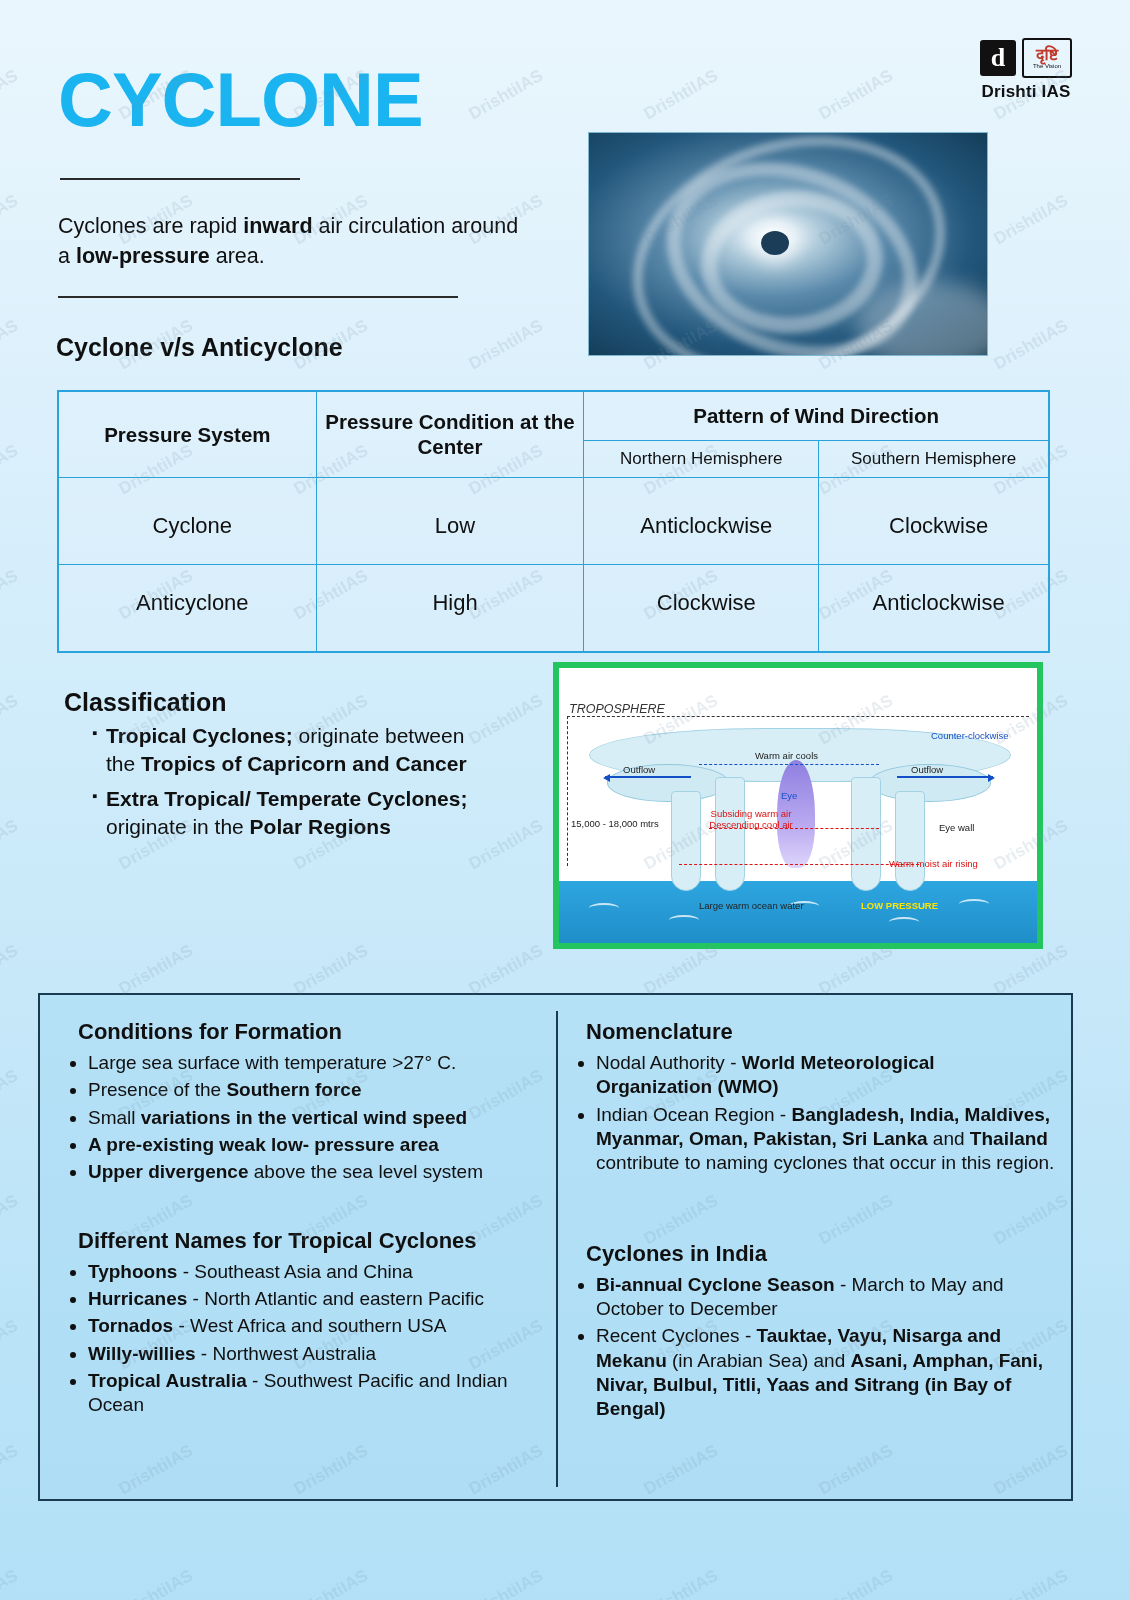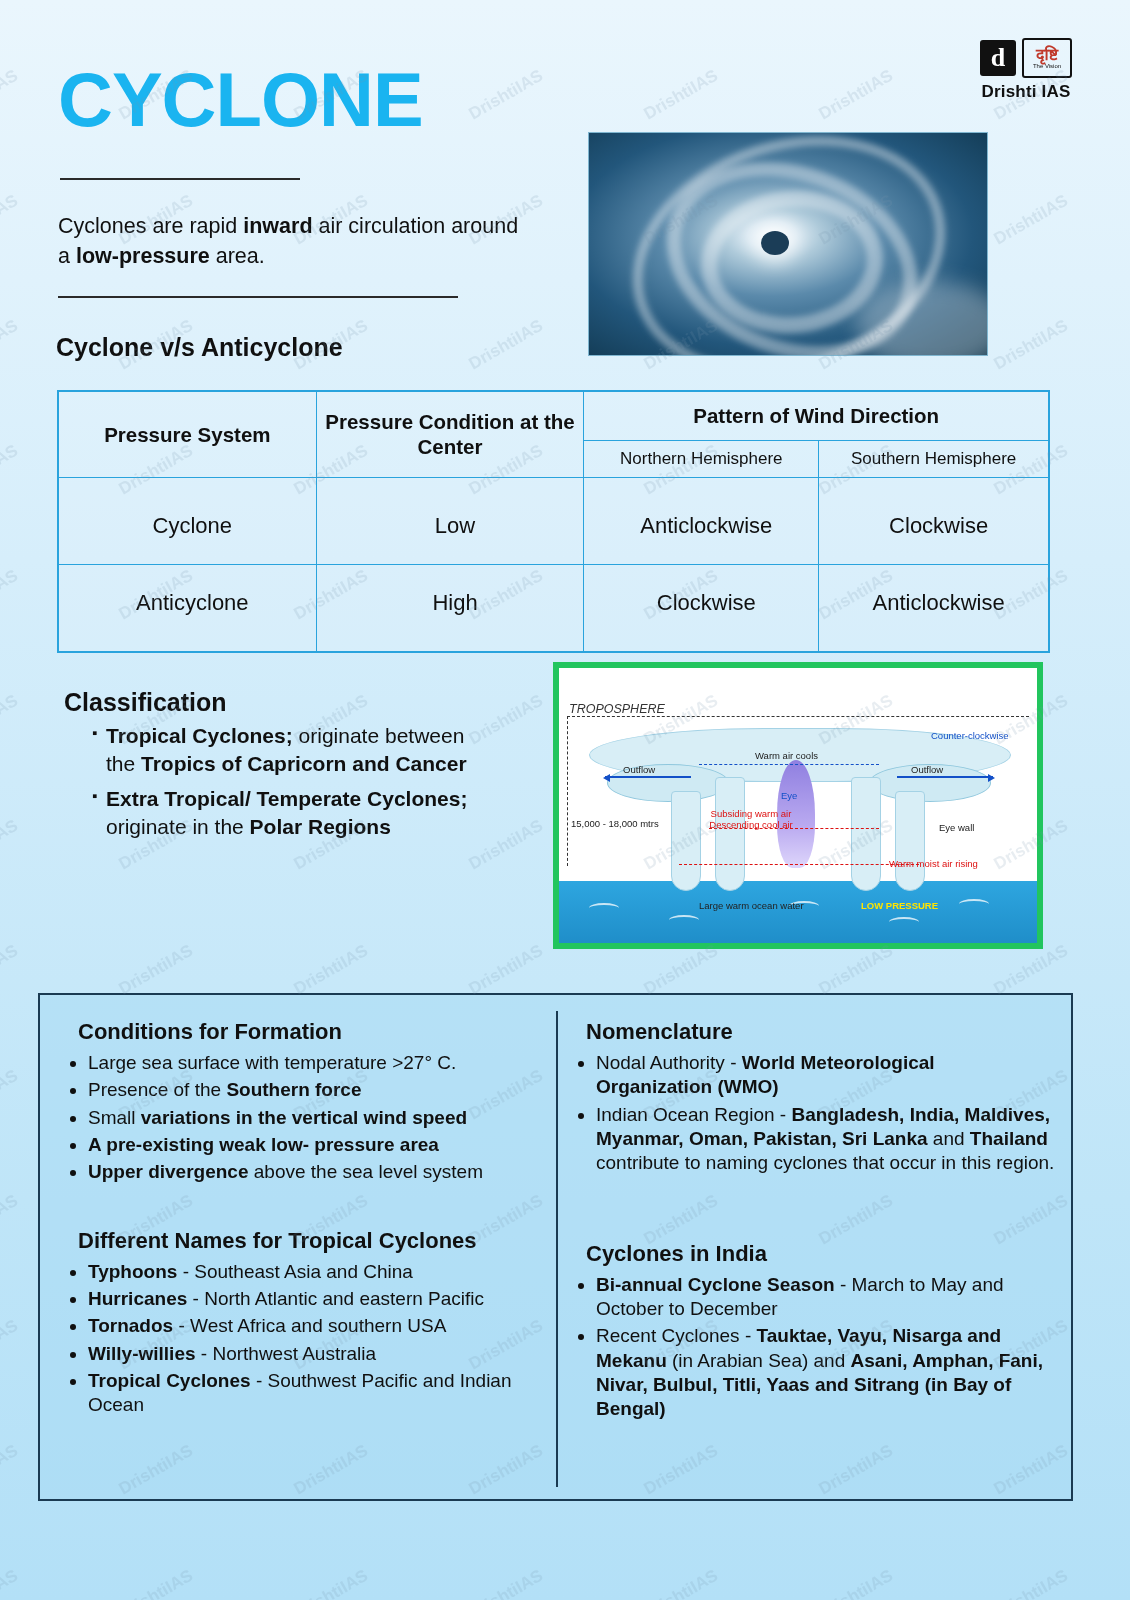--- a/index.html
+++ b/index.html
@@ -596,21 +596,21 @@
       </ul>
 
       <div class="gap"></div>
 
       <div class="blk-h">Different Names for Tropical Cyclones</div>
       <ul class="bl">
         <li><b>Typhoons</b><span> - Southeast Asia and China</span></li>
         <li><b>Hurricanes</b><span> - North Atlantic and eastern Pacific</span></li>
         <li><b>Tornados</b><span> - West Africa and southern USA</span></li>
         <li><b>Willy-willies</b><span> - Northwest Australia</span></li>
-        <li><b>Tropical Cyclones</b><span> - Southwest Pacific and Indian Ocean</span></li>
+        <li><b>Tropical Australia</b><span> - Southwest Pacific and Indian Ocean</span></li>
       </ul>
     </div>
 
     <div class="col-right">
       <div class="blk-h">Nomenclature</div>
       <ul class="bl">
         <li><span>Nodal Authority - </span><b>World Meteorological Organization (WMO)</b></li>
         <li><span>Indian Ocean Region - </span><b>Bangladesh, India, Maldives, Myanmar, Oman, Pakistan, Sri Lanka</b><span> and </span><b>Thailand</b><span> contribute to naming cyclones that occur in this region.</span></li>
       </ul>
 

